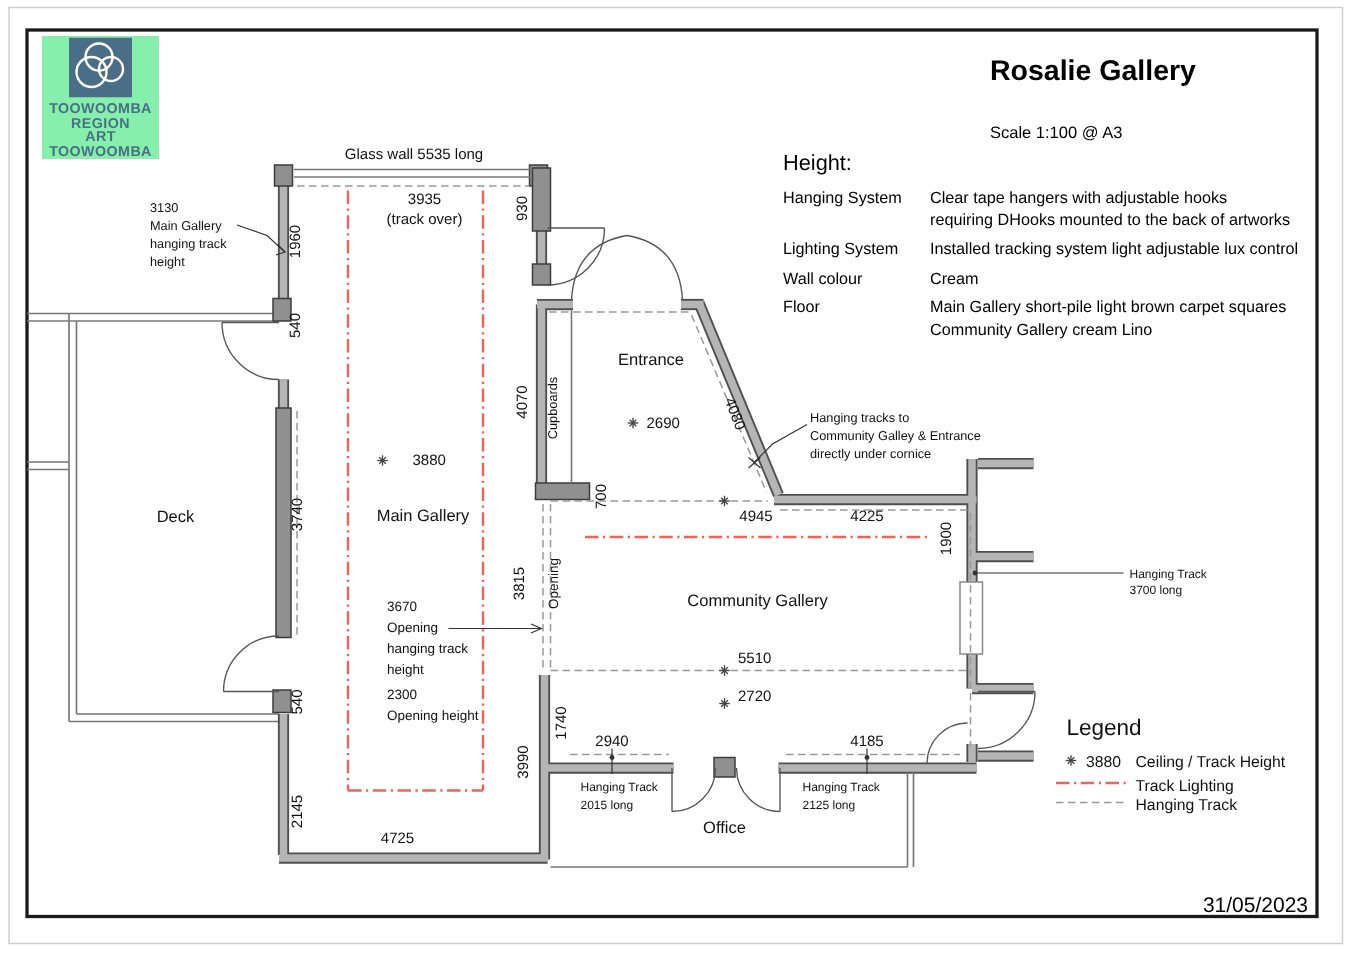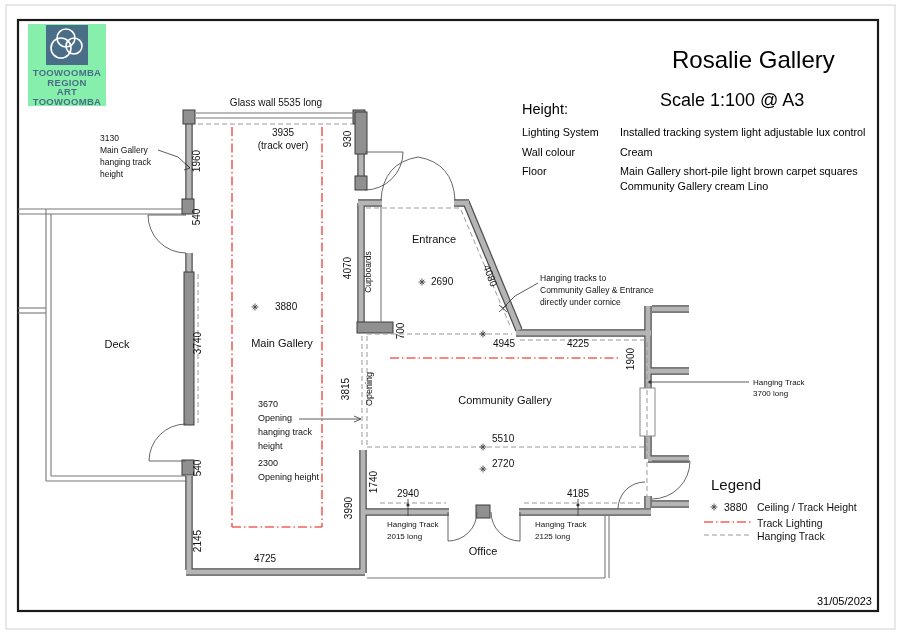--- a/index.html
+++ b/index.html
@@ -22,29 +22,29 @@
   .tiny{font-size:8px;}
   .room{font-size:11px;}
   .border-rect{fill:none;stroke:#1a1a1a;stroke-width:2.2;}
   .outer-rect{fill:none;stroke:#cfcfcf;stroke-width:1;}
 
   .html-layer{position:absolute;left:0;top:0;width:900px;height:636px;z-index:2;pointer-events:none;}
   .logo{position:absolute;left:28px;top:24px;width:78px;text-align:center;background:#86efac;}
   .logo svg{display:block;margin:1px auto 3px auto;}
   .logo-line{display:block;font-weight:bold;color:var(--c-logo_blue,#4a6e87);font-size:9.5px;line-height:9.5px;letter-spacing:0.3px;}
   .titleblock{position:absolute;left:656px;top:30px;width:220px;}
-  .titleblock h1{margin:16px;font-size:24px;font-weight:normal;line-height:28px;}
-  .titleblock .scale{margin:5px 0 0 4px;font-size:18px;}
+  .titleblock h1{margin:4px;font-size:19px;font-weight:bold;line-height:28px;}
+  .titleblock .scale{margin:21px 0 0 4px;font-size:11px;}
   .notes{position:absolute;left:522px;top:101px;width:352px;}
   .notes-heading{font-size:14.5px;margin-bottom:8px;}
   .note-row{display:flex;margin-bottom:5px;}
   .note-label{width:98px;flex:none;font-size:10.8px;line-height:14.5px;}
   .note-value{font-size:10.8px;line-height:14.5px;}
   .note-value span{display:block;}
-  .datebox{position:absolute;left:660px;top:595px;width:212px;text-align:right;font-size:11px;}
+  .datebox{position:absolute;left:660px;top:595px;width:212px;text-align:right;font-size:14px;}
 </style>
 </head>
 <body>
 
 <div id="canvas">
 
 <svg id="planSvg" width="900" height="636" viewBox="0 0 900 636">
   <defs>
     <g id="wallpaths">
       <line x1="189" y1="123" x2="189" y2="200"></line>
@@ -283,20 +283,27 @@
   </div>
 
   <div class="titleblock">
     <h1>Rosalie Gallery</h1>
     <div class="scale">Scale 1:100 @ A3</div>
   </div>
 
   <div class="notes">
     <div class="notes-heading">Height:</div>
     <div class="note-row">
+      <div class="note-label">Hanging System</div>
+      <div class="note-value">
+        <span>Clear tape hangers with adjustable hooks</span>
+        <span>requiring DHooks mounted to the back of artworks</span>
+      </div>
+    </div>
+    <div class="note-row">
       <div class="note-label">Lighting System</div>
       <div class="note-value">
         <span>Installed tracking system light adjustable lux control</span>
       </div>
     </div>
     <div class="note-row">
       <div class="note-label">Wall colour</div>
       <div class="note-value">
         <span>Cream</span>
       </div>

